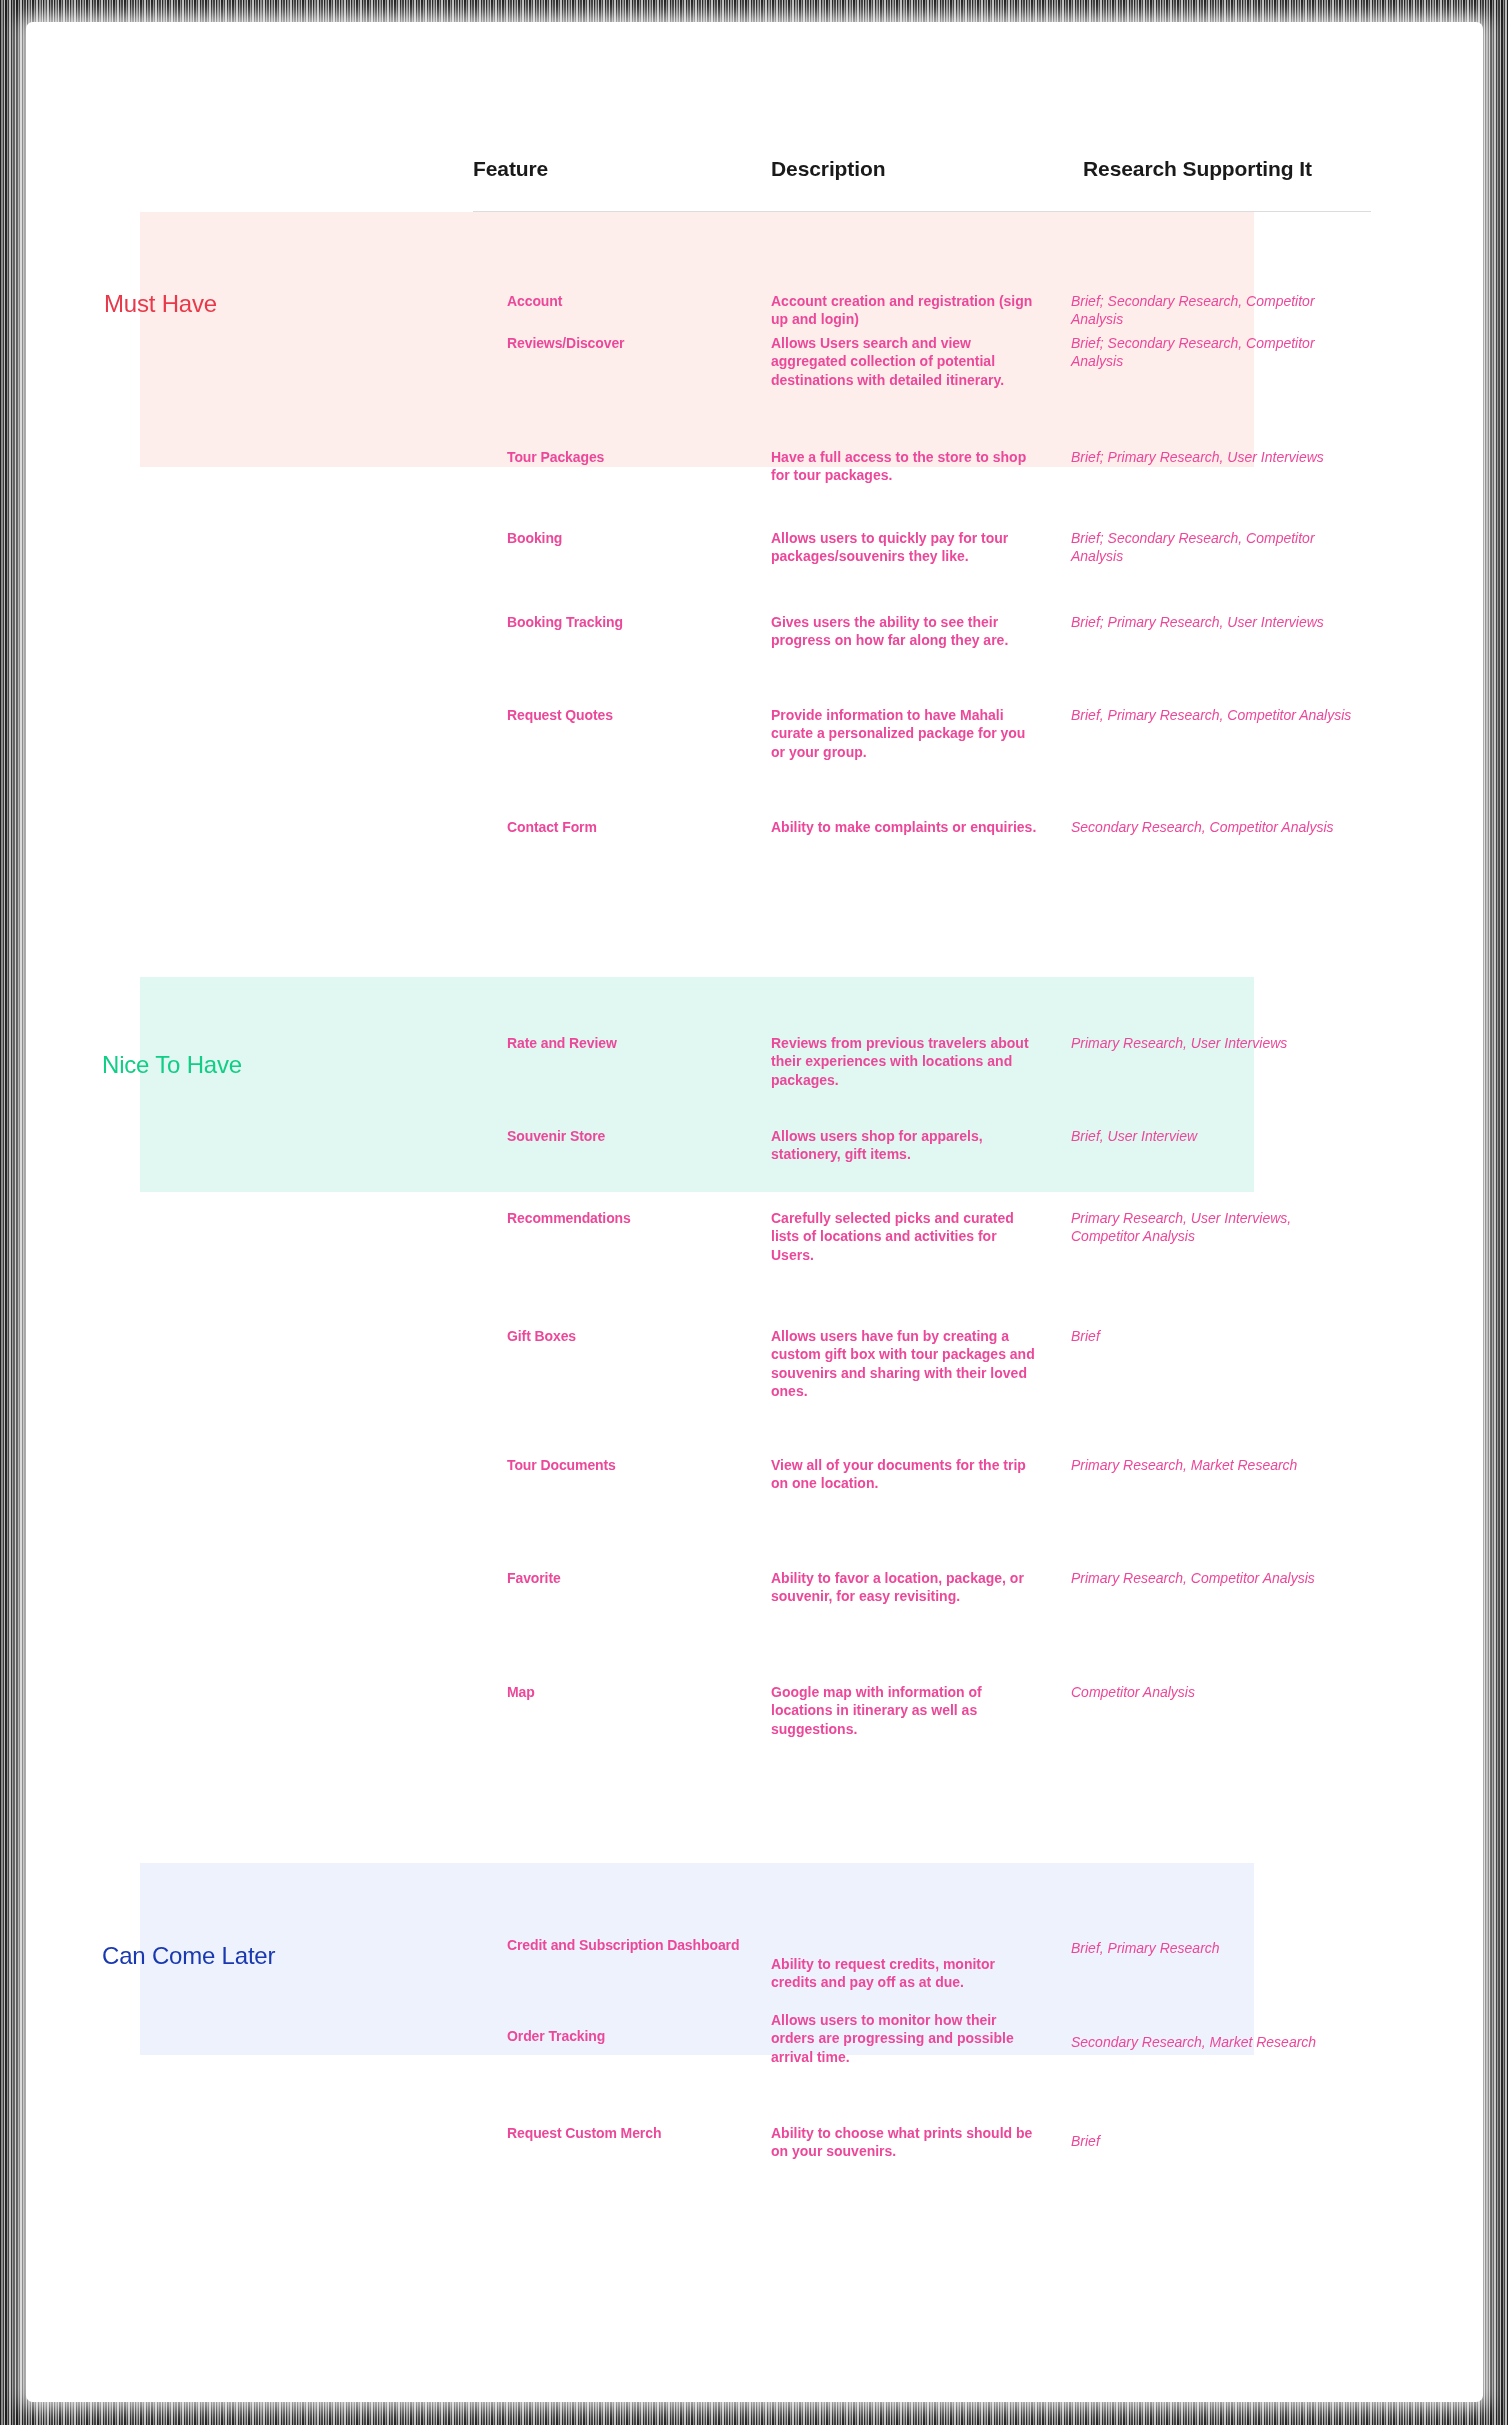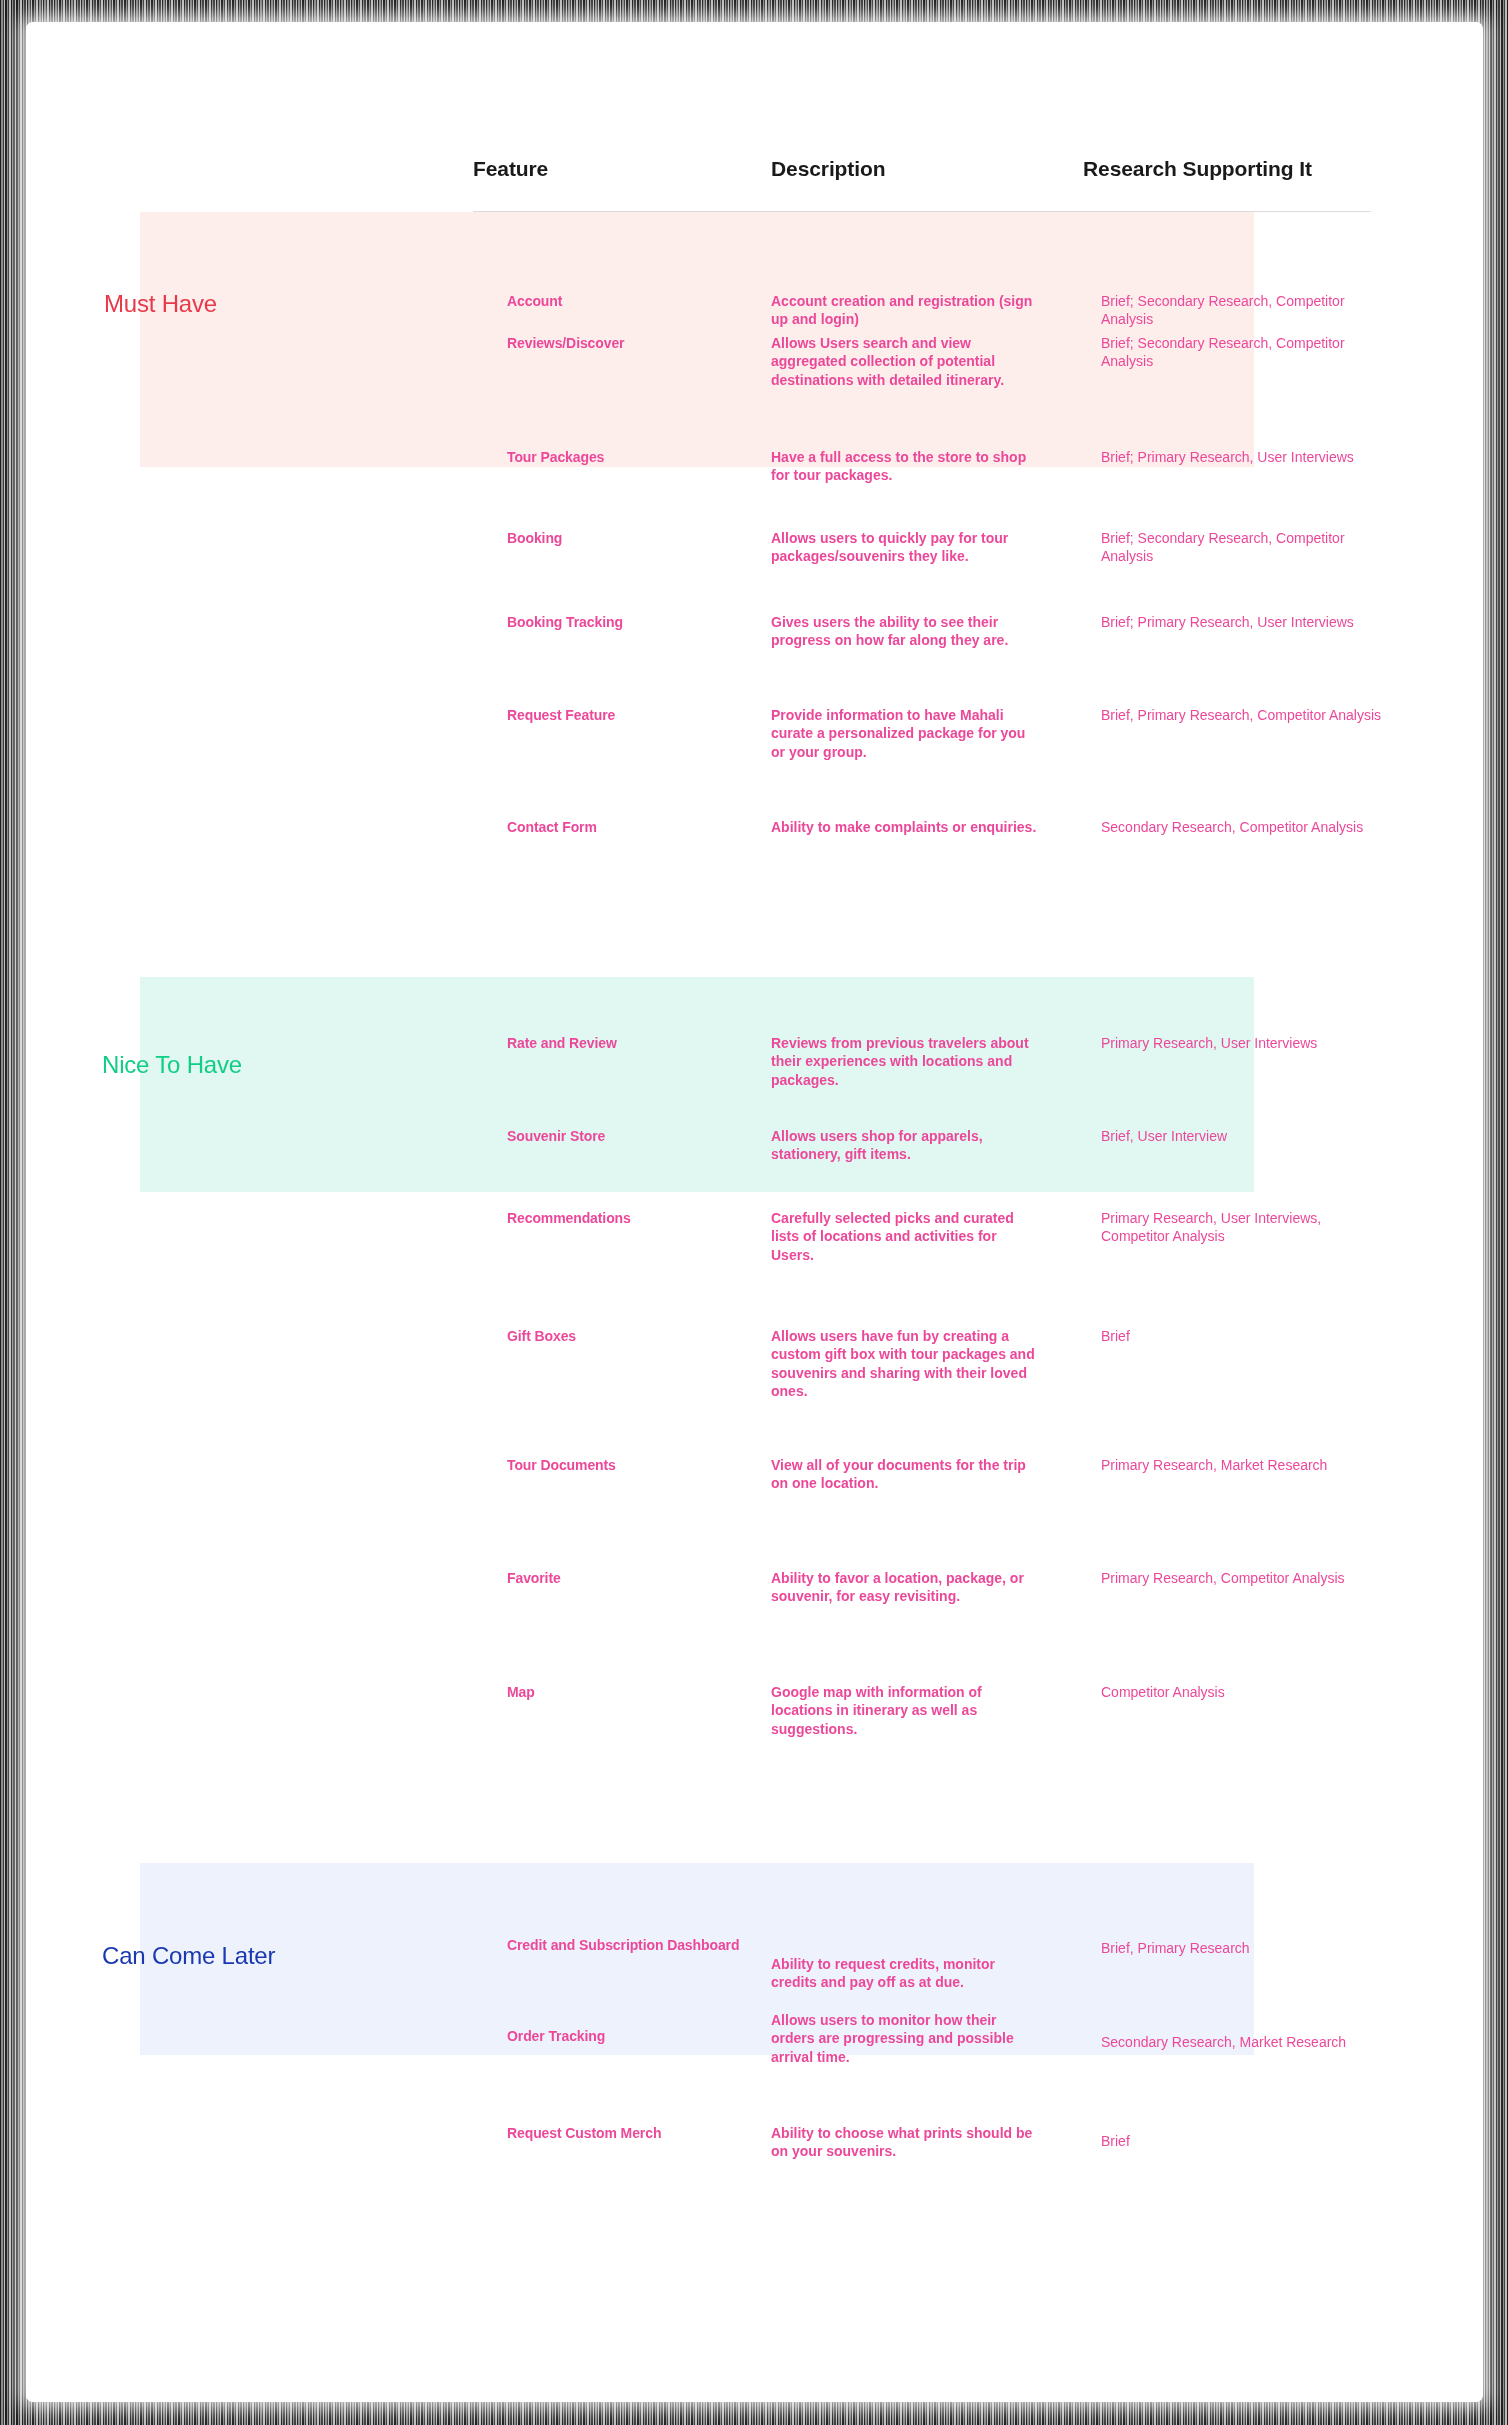--- a/index.html
+++ b/index.html
@@ -106,23 +106,24 @@
     font-weight: 700;
     font-size: 14px;
     letter-spacing: -0.1px;
   }
   .cell.description {
     left: 298px;
     width: 270px;
     font-weight: 700;
   }
   .cell.research {
-    left: 628px;
+    left: 598px;
     width: 283px;
     font-weight: 400;
+    font-style: italic;
   }
 </style>
 </head>
 <body>
 
 <div class="screen">
   <div class="noise-frame"></div>
 
   <div class="page-card">
     <div class="sheet">
@@ -155,21 +156,21 @@
             <div class="cell feature">Booking</div>
             <div class="cell description">Allows users to quickly pay for tour packages/souvenirs they like.</div>
             <div class="cell research">Brief; Secondary Research, Competitor Analysis</div>
           </div>
           <div class="row" style="top: 591px;">
             <div class="cell feature">Booking Tracking</div>
             <div class="cell description">Gives users the ability to see their progress on how far along they are.</div>
             <div class="cell research">Brief; Primary Research, User Interviews</div>
           </div>
           <div class="row" style="top: 684px;">
-            <div class="cell feature">Request Feature</div>
+            <div class="cell feature">Request Quotes</div>
             <div class="cell description">Provide information to have Mahali curate a personalized package for you or your group.</div>
             <div class="cell research">Brief, Primary Research, Competitor Analysis</div>
           </div>
           <div class="row" style="top: 796px;">
             <div class="cell feature">Contact Form</div>
             <div class="cell description">Ability to make complaints or enquiries.</div>
             <div class="cell research">Secondary Research, Competitor Analysis</div>
           </div>
           <div class="band band-nice"></div>
           <div class="band-title title-nice" style="top: 1029px; left: 76px;">Nice To Have</div>

